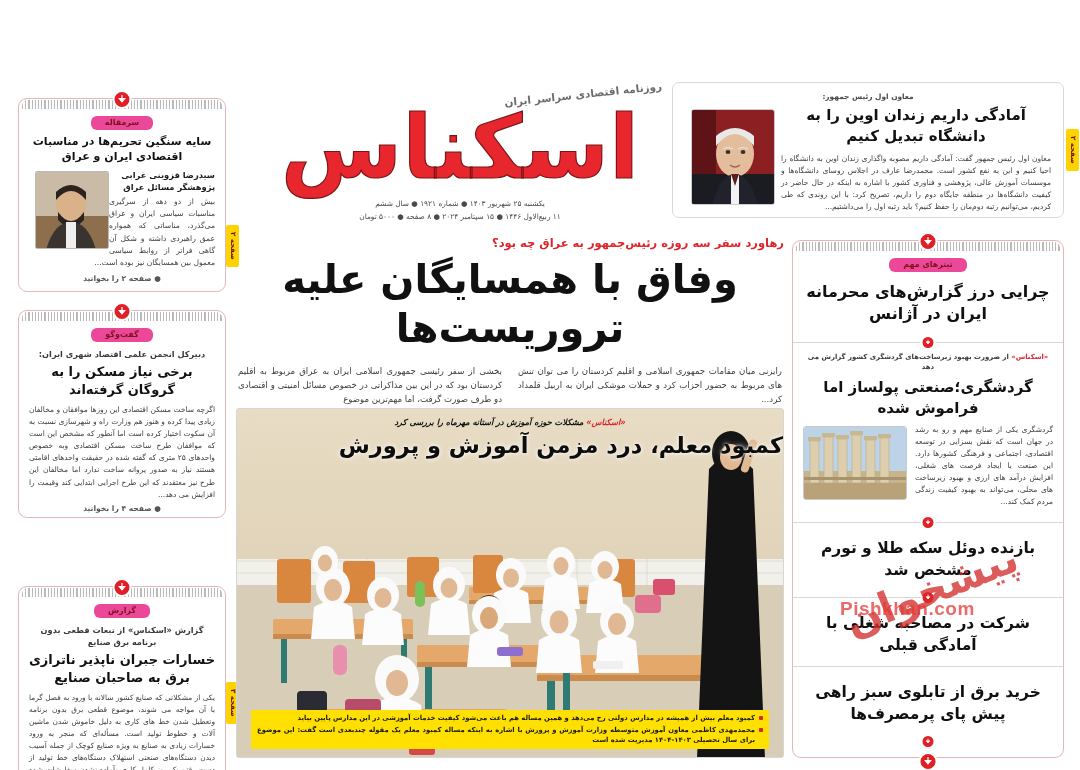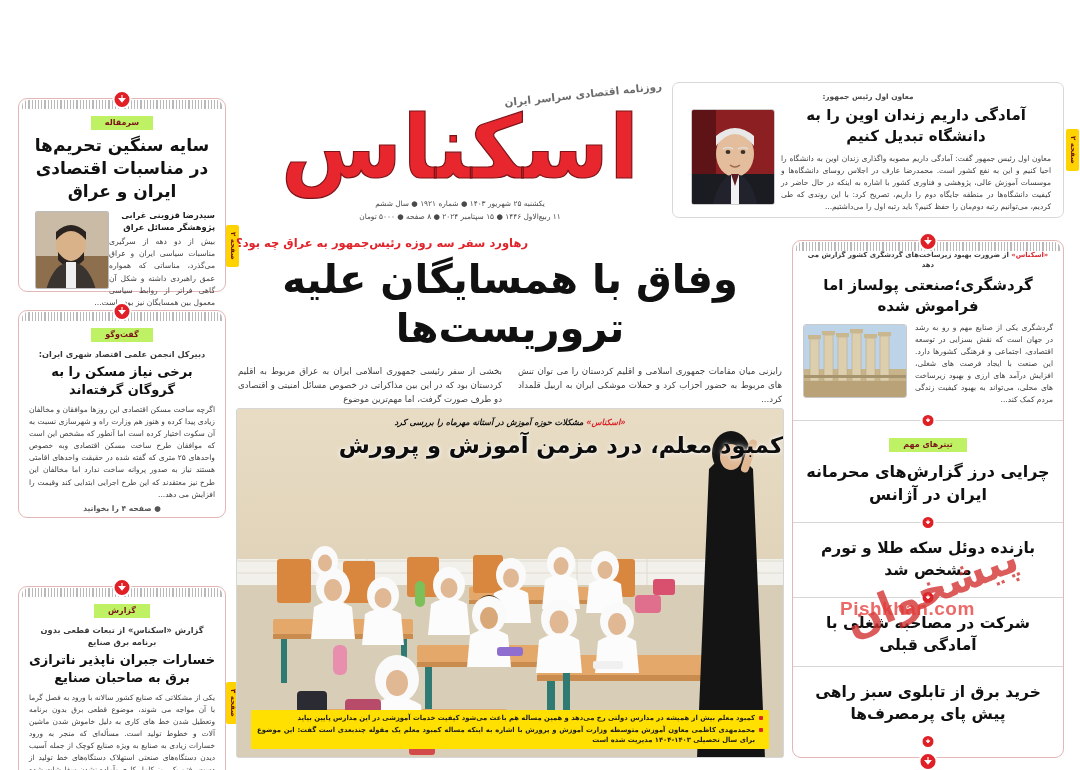--- a/index.html
+++ b/index.html
@@ -31,25 +31,25 @@
     position: absolute; top: -9px; left: 50%; transform: translateX(-50%);
     width: 19px; height: 19px; border-radius: 50%;
     background: #e01f26; border: 2px solid #fff;
     display: flex; align-items: center; justify-content: center;
     color: #fff; font-size: 10px; line-height: 1; z-index: 6;
   }
   .dlbadge svg { width: 9px; height: 9px; fill: #fff; }
 
   .tag {
     display: inline-block;
-    background: #bef264;
+    background: #ec4899;
     color: #7a1418;
     font-size: 8px; font-weight: bold;
     padding: 2px 14px 2.5px;
-    border-radius: 0;
+    border-radius: 6px;
     letter-spacing: .2px;
   }
   .tagwrap { text-align: center; margin-top: 11px; }
 
   .kicker {
     font-size: 8.2px; color: #3a3a3a; text-align: center;
     line-height: 1.5; padding: 0 9px; margin-top: 6px; font-weight: bold;
   }
 
   h2.hl {
@@ -107,21 +107,21 @@
             line-height:1.4; margin-top:4px; padding-right:12px; padding-left:108px;}
   .tr-body{ font-size:7.5px; color:#3d3d3d; line-height:1.6; text-align:justify;
             padding: 6px 12px 0 108px; }
   .tr-photo {
     position:absolute; left:18px; top:26px; width:84px; height:96px;
     border-radius:3px; overflow:hidden; border:1px solid #ccc;
   }
 
   
   .main { position: absolute; left: 236px; top: 236px; width: 548px; height: 522px; }
-  .m-kicker { font-size:11.5px; color:#e0242b; font-weight:bold; text-align:left; }
+  .m-kicker { font-size:11.5px; color:#e0242b; font-weight:bold; text-align:right; }
   .m-hl {
     font-size: 40px; font-weight: bold; color:#111; text-align:center;
     line-height:1.22; margin-top:5px; letter-spacing:-1px;
   }
   .m-cols { display:flex; gap:16px; margin-top:11px; padding:0 2px; }
   .m-cols p { flex:1; font-size:8.6px; color:#3a3a3a; line-height:1.68; text-align:justify; }
 
   .m-photo {
     position:absolute; left:0; top:172px; width:548px; height:350px;
     border:1px solid #d6d6d6; border-radius:3px; overflow:hidden; background:#cfd8dc;
@@ -188,21 +188,21 @@
   <div class="card" style="left:18px; top:98px; width:208px; height:194px;">
     <div class="strip"></div>
     <div class="dlbadge">
       <svg viewBox="0 0 10 10">
           <path d="M5 0 L5 6 M2 4 L5 7.5 L8 4 Z" stroke="#fff" stroke-width="1.3" fill="#fff"></path>
         </svg>
     </div>
     <div class="tagwrap">
       <span class="tag">سرمقاله</span>
     </div>
-    <h2 class="hl" style="font-size:17px;">سایه سنگین تحریم‌ها در مناسبات اقتصادی ایران و عراق</h2>
+    <h2 class="hl" style="font-size:11px;">سایه سنگین تحریم‌ها در مناسبات اقتصادی ایران و عراق</h2>
     <div style="position:relative; padding:5px 10px 0;">
       <div style="float:left; width:74px; height:78px; border:1px solid #bbb; border-radius:2px; overflow:hidden; margin:2px 0 2px 6px;">
         <svg viewBox="0 0 74 78" width="74" height="78" preserveAspectRatio="none">
           <rect width="74" height="78" fill="#c9bba6"></rect>
           <rect y="44" width="74" height="34" fill="#8d6f4e"></rect>
           <ellipse cx="37" cy="34" rx="15" ry="18" fill="#d9b289"></ellipse>
           <path d="M22 28 Q37 10 52 28 L52 20 Q37 6 22 20 Z" fill="#2a2320"></path>
           <path d="M24 40 Q37 58 50 40 L50 48 Q37 62 24 48 Z" fill="#2a2320"></path>
           <path d="M12 78 Q20 50 37 50 Q54 50 62 78 Z" fill="#3a3430"></path>
           <rect x="32" y="50" width="10" height="28" fill="#efefef"></rect>
@@ -442,20 +442,32 @@
   </div>
 
   <div class="rcol">
     <div class="strip"></div>
     <div class="dlbadge">
       <svg viewBox="0 0 10 10">
           <path d="M5 0 L5 6 M2 4 L5 7.5 L8 4 Z" stroke="#fff" stroke-width="1.3" fill="#fff"></path>
         </svg>
     </div>
 
+    <div class="rsec" style="padding-bottom:16px;">
+      <div class="tagwrap">
+        <span class="tag">تیترهای مهم</span>
+      </div>
+      <div class="r-hl" style="margin-top:9px; font-size:16px;">چرایی درز گزارش‌های محرمانه ایران در آژانس</div>
+      <div class="rdot">
+        <svg viewBox="0 0 10 10">
+            <path d="M5 1 L5 6 M2.4 4 L5 7 L7.6 4 Z" stroke="#fff" stroke-width="1.2" fill="#fff"></path>
+          </svg>
+      </div>
+    </div>
+
     <div class="rsec" style="padding-top:9px; padding-bottom:14px;">
       <div class="r-kicker">
         <span class="rd">«اسکناس»</span>
         <span>از ضرورت بهبود زیرساخت‌های گردشگری کشور گزارش می دهد</span>
       </div>
       <div class="r-hl" style="margin-top:4px; font-size:15px;">گردشگری؛صنعتی پولساز اما فراموش شده</div>
       <div style="padding:5px 10px 0; overflow:hidden;">
         <div class="r-photo">
           <svg viewBox="0 0 104 74" width="104" height="74" preserveAspectRatio="none">
             <rect width="104" height="74" fill="#bcd3e8"></rect>
@@ -483,32 +495,20 @@
         <div style="font-size:7.5px; color:#3d3d3d; line-height:1.6; text-align:justify;">گردشگری یکی از صنایع مهم و رو به رشد در جهان است که نقش بسزایی در توسعه اقتصادی، اجتماعی و فرهنگی کشورها دارد. این صنعت با ایجاد فرصت های شغلی، افزایش درآمد های ارزی و بهبود زیرساخت های محلی، می‌تواند به بهبود کیفیت زندگی مردم کمک کند...</div>
         <div style="clear:both;"></div>
       </div>
       <div class="rdot">
         <svg viewBox="0 0 10 10">
             <path d="M5 1 L5 6 M2.4 4 L5 7 L7.6 4 Z" stroke="#fff" stroke-width="1.2" fill="#fff"></path>
           </svg>
       </div>
     </div>
 
-    <div class="rsec" style="padding-bottom:16px;">
-      <div class="tagwrap">
-        <span class="tag">تیترهای مهم</span>
-      </div>
-      <div class="r-hl" style="margin-top:9px; font-size:16px;">چرایی درز گزارش‌های محرمانه ایران در آژانس</div>
-      <div class="rdot">
-        <svg viewBox="0 0 10 10">
-            <path d="M5 1 L5 6 M2.4 4 L5 7 L7.6 4 Z" stroke="#fff" stroke-width="1.2" fill="#fff"></path>
-          </svg>
-      </div>
-    </div>
-
     <div class="rsec" style="padding-top:14px; padding-bottom:16px;">
       <div class="r-hl">بازنده دوئل سکه طلا و تورم مشخص شد</div>
       <div class="rdot">
         <svg viewBox="0 0 10 10">
             <path d="M5 1 L5 6 M2.4 4 L5 7 L7.6 4 Z" stroke="#fff" stroke-width="1.2" fill="#fff"></path>
           </svg>
       </div>
     </div>
 
     <div class="rsec" style="padding-top:14px; padding-bottom:10px;">

